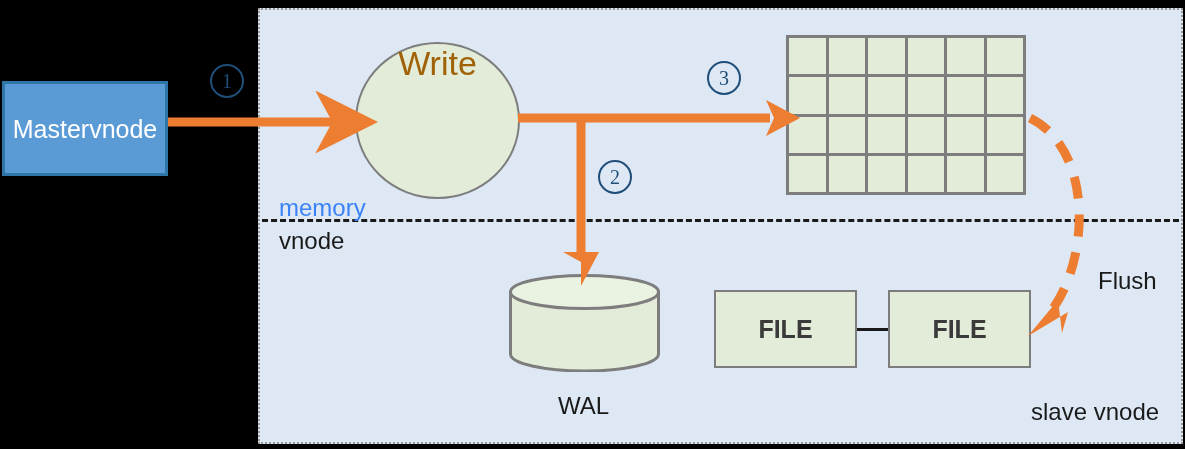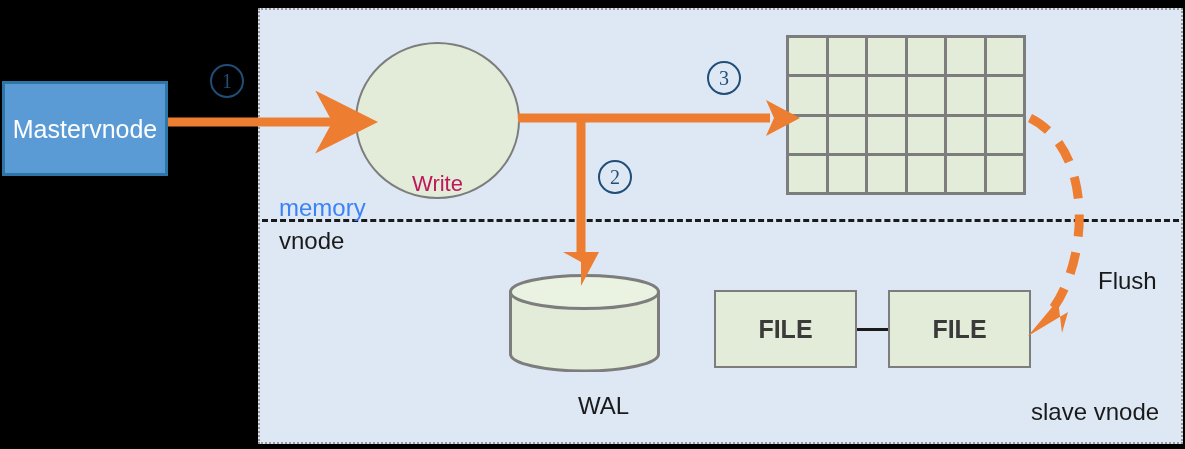--- a/index.html
+++ b/index.html
@@ -52,24 +52,24 @@
     position: absolute;
     left: 355px;
     top: 42px;
     width: 165px;
     height: 157px;
     border-radius: 50%;
     background: #e2ecd8;
     border: 2px solid #7d7d7d;
     box-sizing: border-box;
     display: flex;
-    align-items: flex-end;
-    justify-content: center;
-    color: #be185d;
-    font-size: 22px;
+    align-items: flex-start;
+    justify-content: center;
+    color: #a16207;
+    font-size: 34px;
   }
 
   
   #memtable {
     position: absolute;
     left: 786px;
     top: 35px;
     width: 240px;
     height: 160px;
     display: grid;
@@ -87,21 +87,21 @@
   
   #wal-cylinder {
     position: absolute;
     left: 509px;
     top: 274px;
     width: 151px;
     height: 98px;
   }
   #wal-label {
     position: absolute;
-    left: 528px;
+    left: 508px;
     top: 392px;
     width: 151px;
     text-align: center;
     font-size: 24px;
     color: #1a1a1a;
   }
 
   
   .file-box {
     position: absolute;

